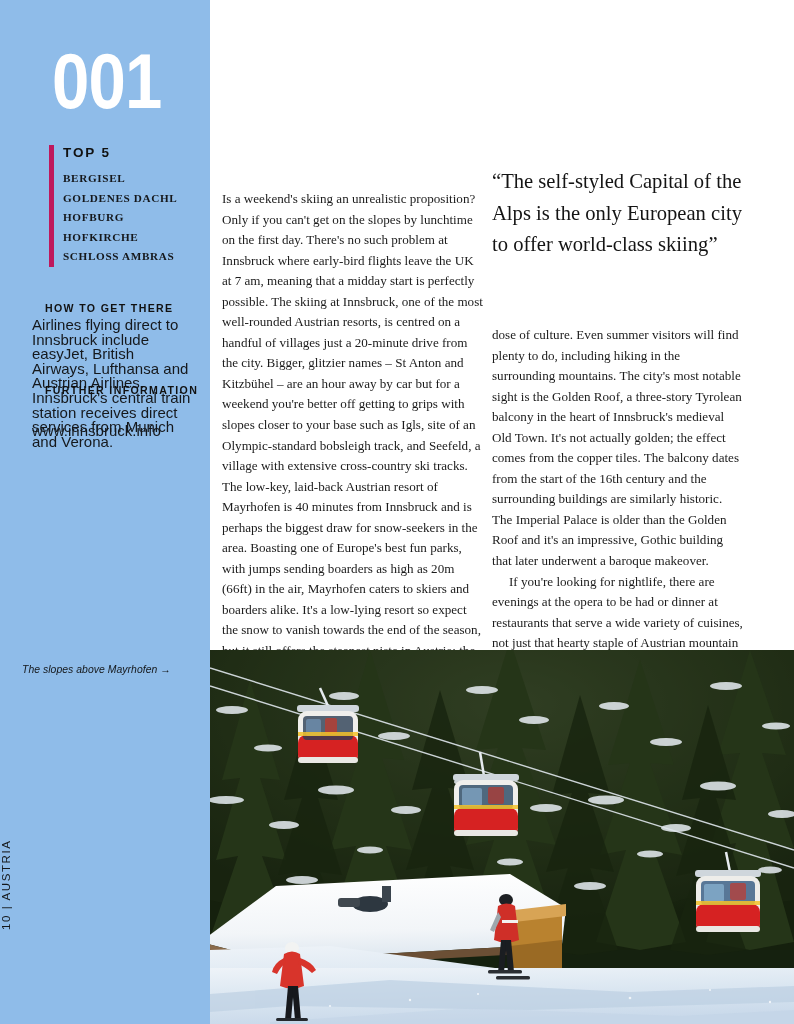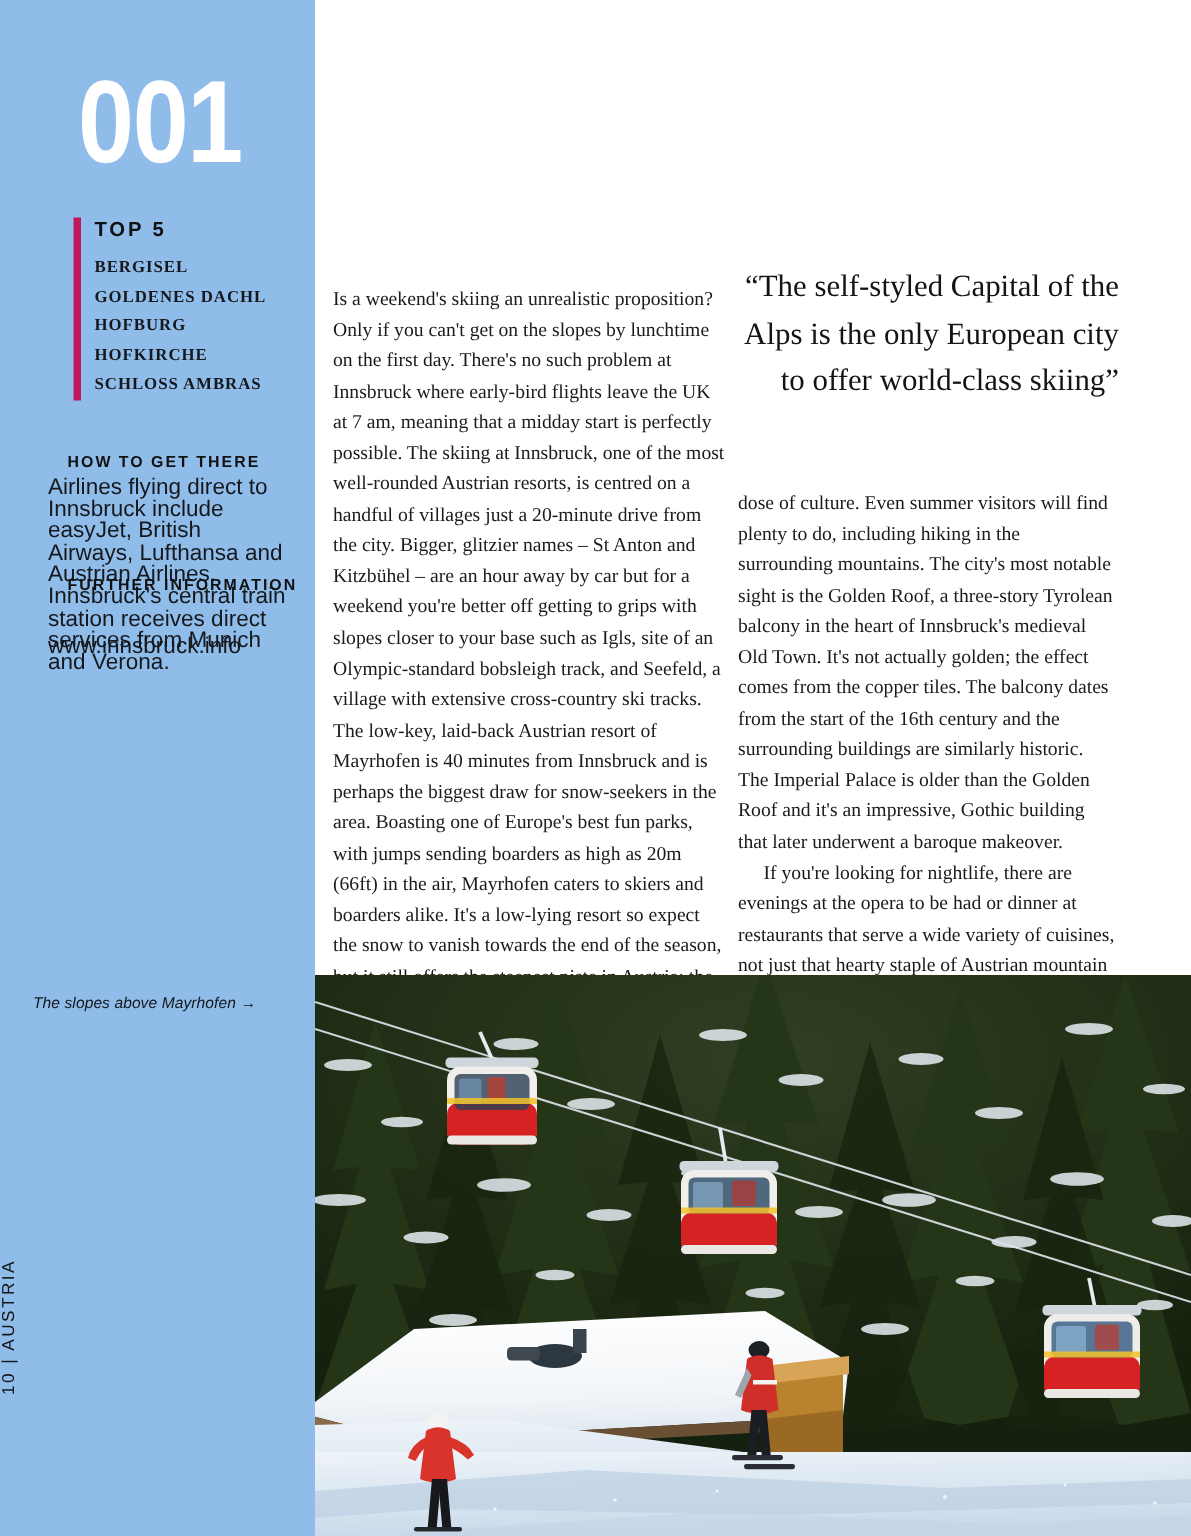--- a/index.html
+++ b/index.html
@@ -157,23 +157,23 @@
     font-size: 13.1px;
     line-height: 20.55px;
     color: #1b1b1b;
   }
   #col-left p, #col-right p { margin: 0; }
   #col-left p + p, #col-right p + p { text-indent: 17px; }
 
   #pullquote {
     position: absolute;
     left: 492px;
-    top: 176px;
+    top: 166px;
     width: 254px;
-    text-align: right;
+    text-align: left;
     font-size: 20.6px;
     line-height: 31.5px;
     color: #141414;
   }
 
   
   #photo {
     position: absolute;
     left: 210px;
     top: 650px;

